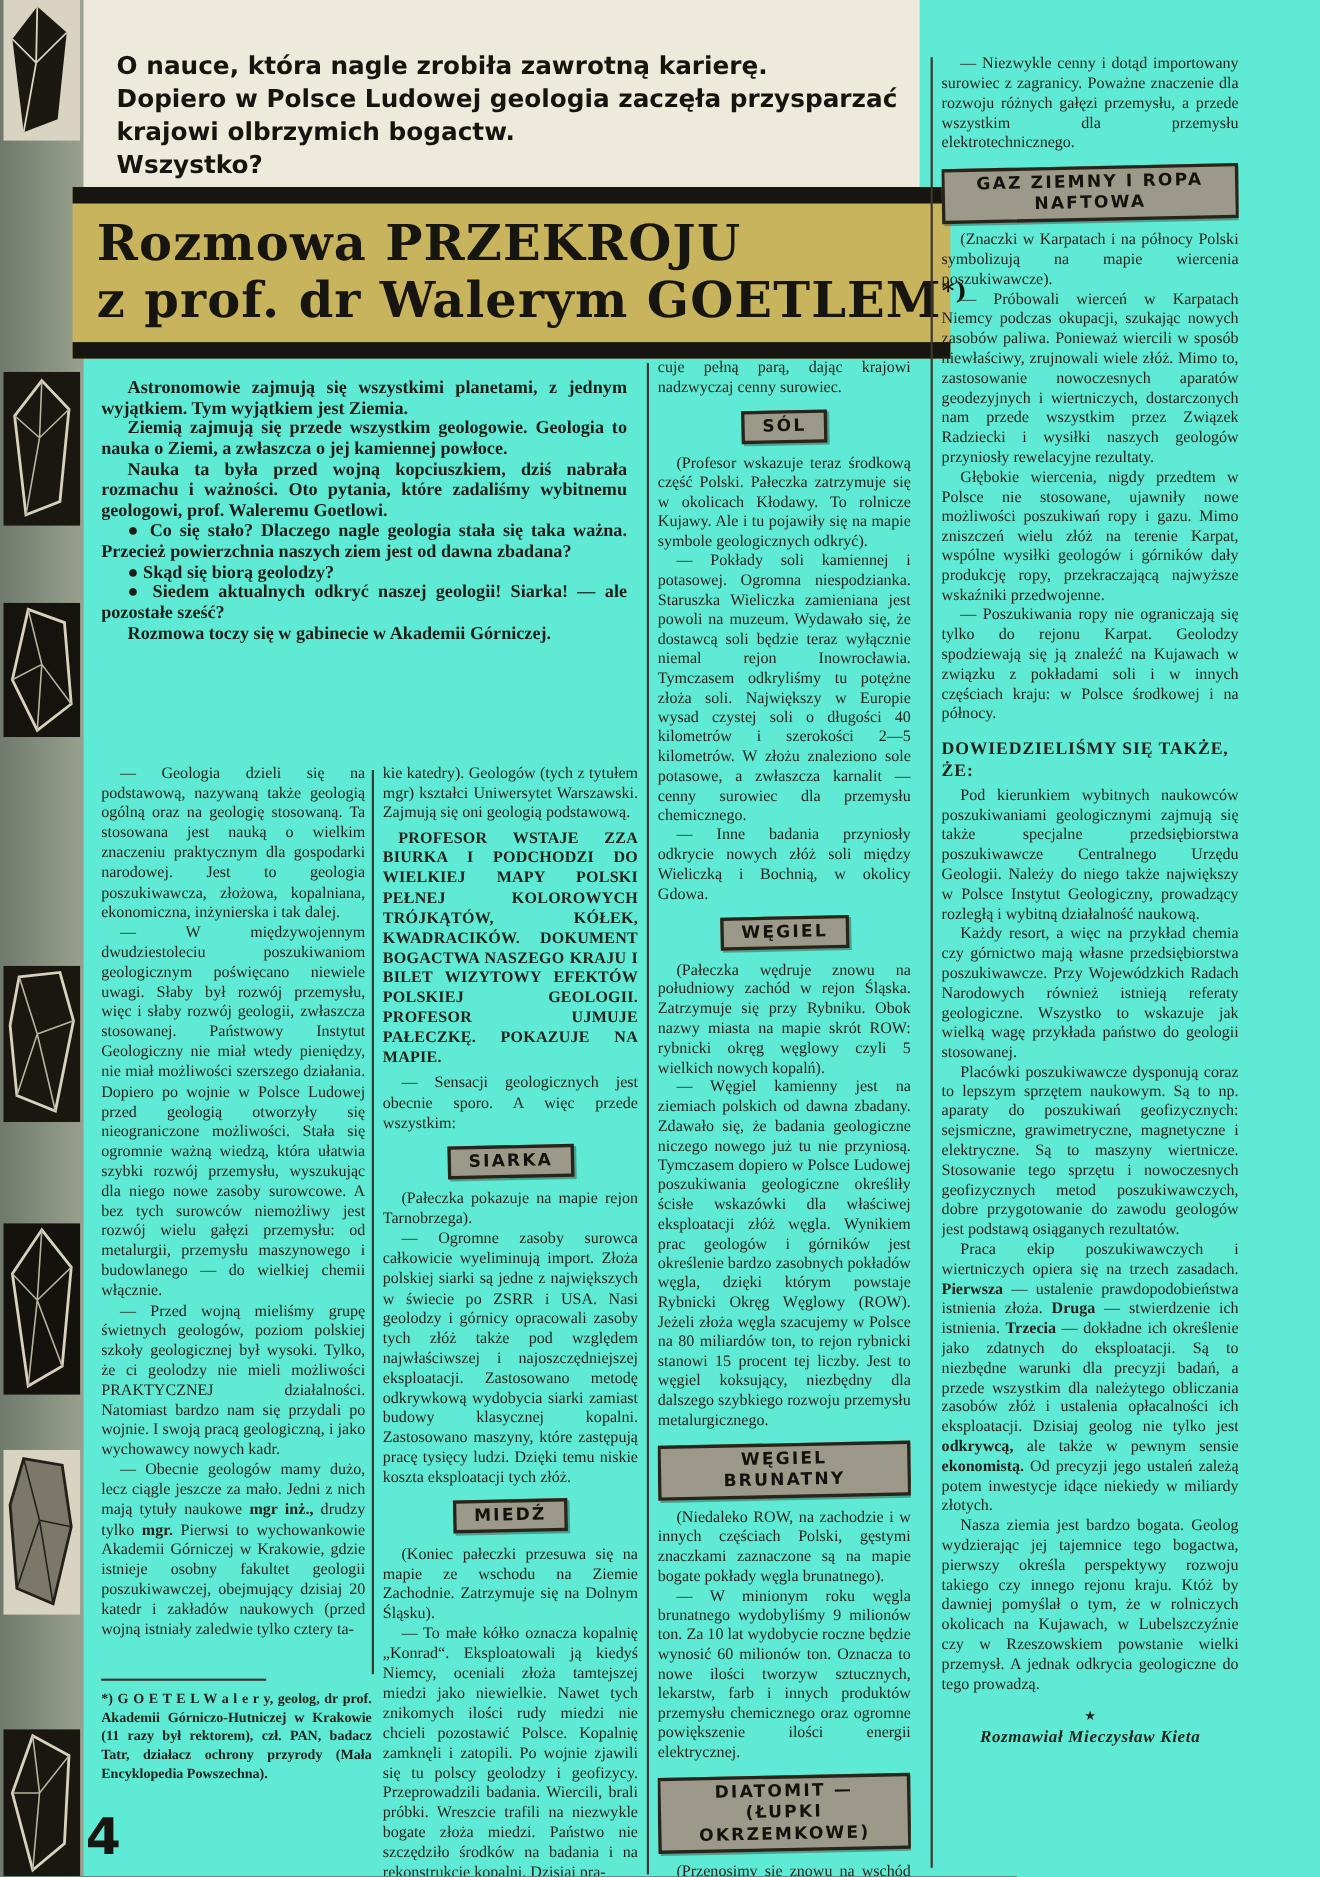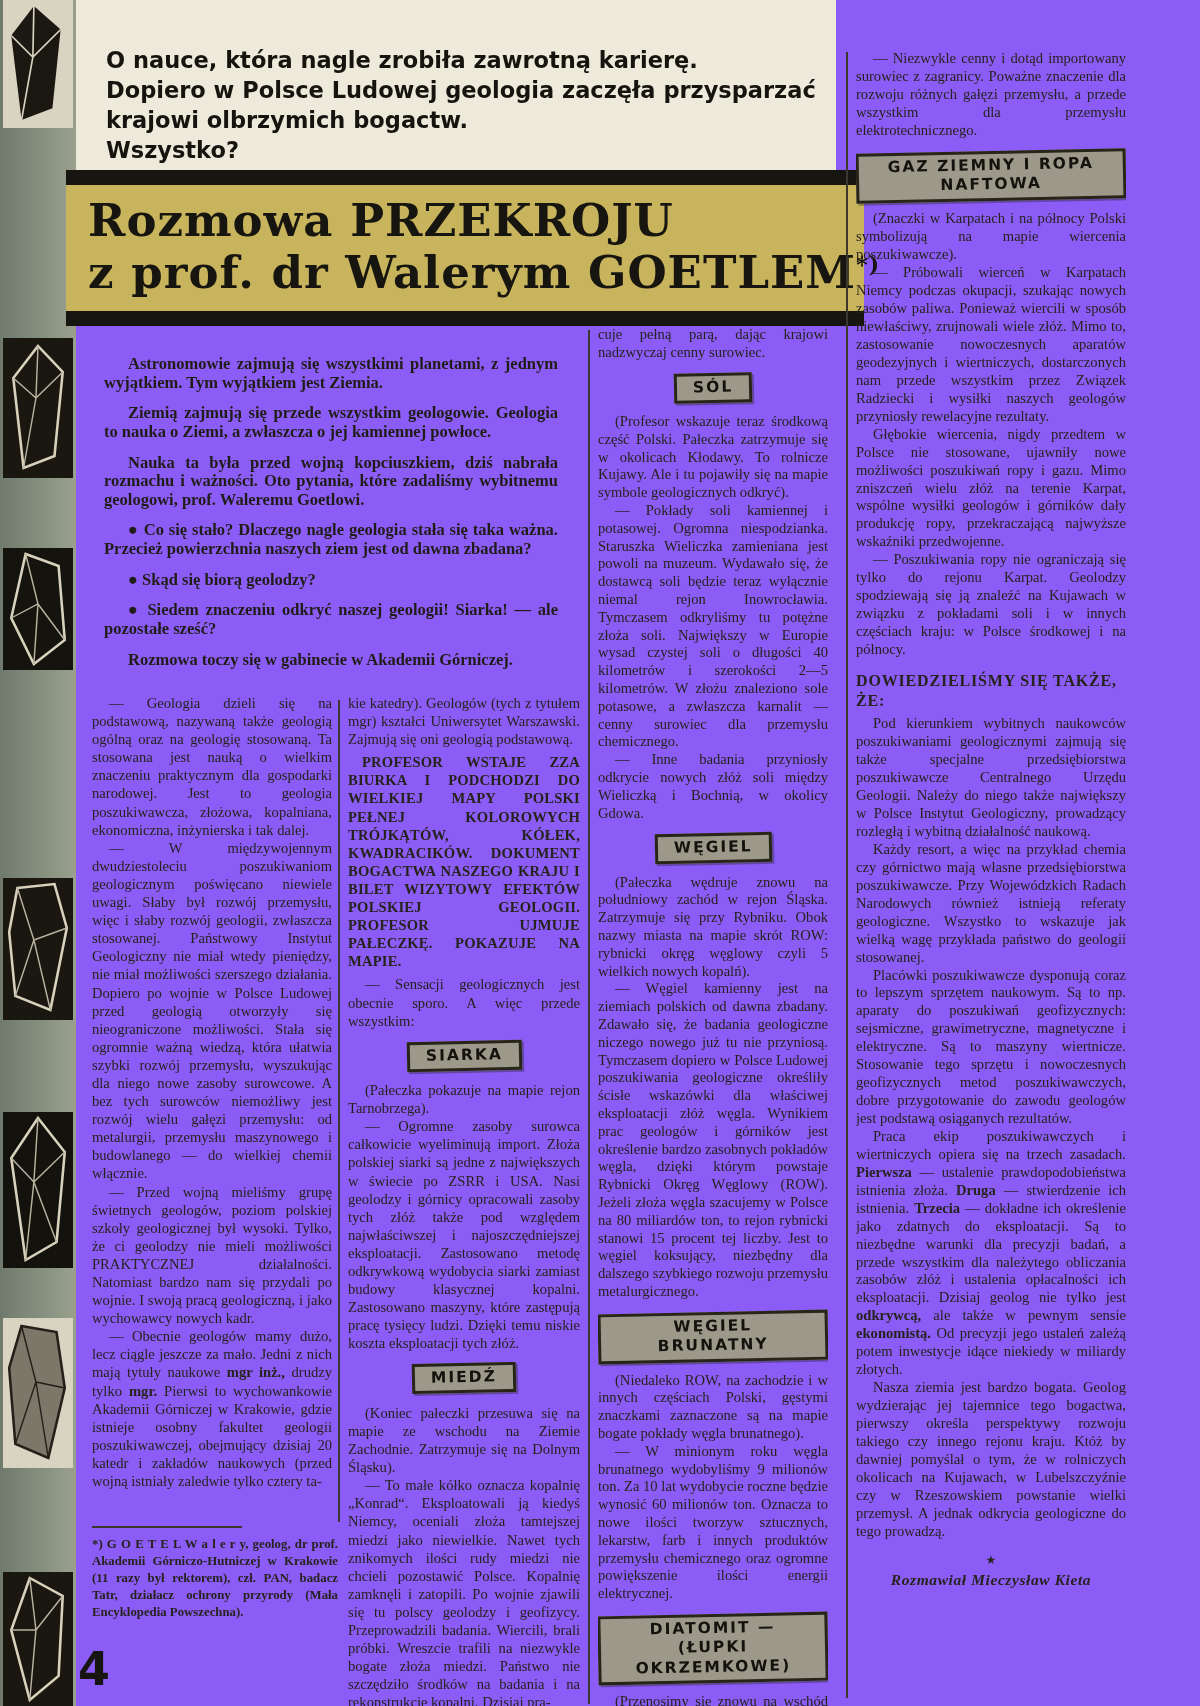--- a/index.html
+++ b/index.html
@@ -1,16 +1,16 @@
 <!DOCTYPE html>
 <html lang="pl"><head>
 <meta charset="utf-8">
 <style>
   html,body{margin:0;padding:0;background:#555;}
-  .page{position:relative;width:1200px;height:1706px;background:#8b5cf6;overflow:hidden;
+  .page{position:relative;width:1200px;height:1706px;background:#5eead4;overflow:hidden;
         font-family:"Liberation Serif",serif;color:#26231c;}
   
   .left-strip{position:absolute;left:0;top:0;width:76px;height:1706px;
               background:linear-gradient(90deg,#6f7a6d 0%,#86907f 55%,#9aa08e 100%);}
   .crystal{position:absolute;left:3px;width:70px;}
   .crystal svg{display:block;width:100%;height:100%;}
   
   .kicker-bg{position:absolute;left:76px;top:0;width:760px;height:170px;background:#edeadb;}
   .kicker{position:absolute;left:106px;top:46px;width:720px;
           font-family:"DejaVu Sans",sans-serif;font-weight:bold;font-size:22.5px;
@@ -19,21 +19,21 @@
   .banner{position:absolute;left:30px;top:170px;width:798px;box-sizing:border-box;
           background:#c8b45c;border-top:15px solid #17150f;border-bottom:15px solid #17150f;
           padding:10px 22px 12px;margin-left:36px;}
   .banner-line{font-family:"DejaVu Serif",serif;font-weight:bold;font-size:45px;
                line-height:1.15;color:#17150f;letter-spacing:1px;white-space:nowrap;}
   .banner-line sup{font-size:22px;}
   
   .lead{position:absolute;left:92px;top:343px;width:478px;height:346px;overflow:hidden;
         font-family:"Liberation Serif",serif;font-size:16.5px;line-height:1.13;
         text-align:justify;color:#1f1d16;}
-  .lead-p{margin:12px;text-indent:24px;font-weight:bold;}
+  .lead-p{margin:0;text-indent:24px;font-weight:bold;}
   
   .body-col{position:absolute;text-align:justify;overflow:hidden;color:#26231c;
             font-family:"Liberation Serif",serif;font-size:14.6px;line-height:1.24;}
   #colA{left:92px;top:694px;width:240px;height:824px;}
   #colB{left:348px;top:694px;width:232px;height:1012px;}
   #colC{left:598px;top:326px;width:230px;height:1380px;line-height:1.22;}
   #colD{left:856px;top:50px;width:270px;height:1650px;line-height:1.23;}
   .body-p{margin:0;text-indent:17px;}
   .body-p.noindent{text-indent:0;}
   .caps-p{font-weight:bold;margin:5px 0;text-indent:14px;letter-spacing:0.2px;}
@@ -128,21 +128,21 @@
     <div class="banner-line">Rozmowa PRZEKROJU</div>
     <div class="banner-line"><span>z prof. dr Walerym GOETLEM</span><sup>*)</sup></div>
   </div>
 
   <div class="lead">
       <p class="lead-p">Astronomowie zajmują się wszystkimi planetami, z jednym wyjątkiem. Tym wyjątkiem jest Ziemia.</p>
       <p class="lead-p">Ziemią zajmują się przede wszystkim geologowie. Geologia to nauka o Ziemi, a zwłaszcza o jej kamiennej powłoce.</p>
       <p class="lead-p">Nauka ta była przed wojną kopciuszkiem, dziś nabrała rozmachu i ważności. Oto pytania, które zadaliśmy wybitnemu geologowi, prof. Waleremu Goetlowi.</p>
       <p class="lead-p">●  Co się stało? Dlaczego nagle geologia stała się taka ważna. Przecież powierzchnia naszych ziem jest od dawna zbadana?</p>
       <p class="lead-p">●  Skąd się biorą geolodzy?</p>
-      <p class="lead-p">●  Siedem znaczeniu odkryć naszej geologii! Siarka! — ale pozostałe sześć?</p>
+      <p class="lead-p">●  Siedem aktualnych odkryć naszej geologii! Siarka! — ale pozostałe sześć?</p>
       <p class="lead-p">Rozmowa toczy się w gabinecie w Akademii Górniczej.</p>
     </div>
 
   <div class="vrule" id="ruleAB"></div>
   <div class="vrule" id="ruleBC"></div>
   <div class="vrule" id="ruleCD"></div>
 
   <div class="body-col" id="colA">
       <p class="body-p">— Geologia dzieli się na podstawową, nazywaną także geologią ogólną oraz na geologię stosowaną. Ta stosowana jest nauką o wielkim znaczeniu praktycznym dla gospodarki narodowej. Jest to geologia poszukiwawcza, złożowa, kopalniana, ekonomiczna, inżynierska i tak dalej.</p>
       <p class="body-p">— W międzywojennym dwudziestoleciu poszukiwaniom geologicznym poświęcano niewiele uwagi. Słaby był rozwój przemysłu, więc i słaby rozwój geologii, zwłaszcza stosowanej. Państwowy Instytut Geologiczny nie miał wtedy pieniędzy, nie miał możliwości szerszego działania. Dopiero po wojnie w Polsce Ludowej przed geologią otworzyły się nieograniczone możliwości. Stała się ogromnie ważną wiedzą, która ułatwia szybki rozwój przemysłu, wyszukując dla niego nowe zasoby surowcowe. A bez tych surowców niemożliwy jest rozwój wielu gałęzi przemysłu: od metalurgii, przemysłu maszynowego i budowlanego — do wielkiej chemii włącznie.</p>

